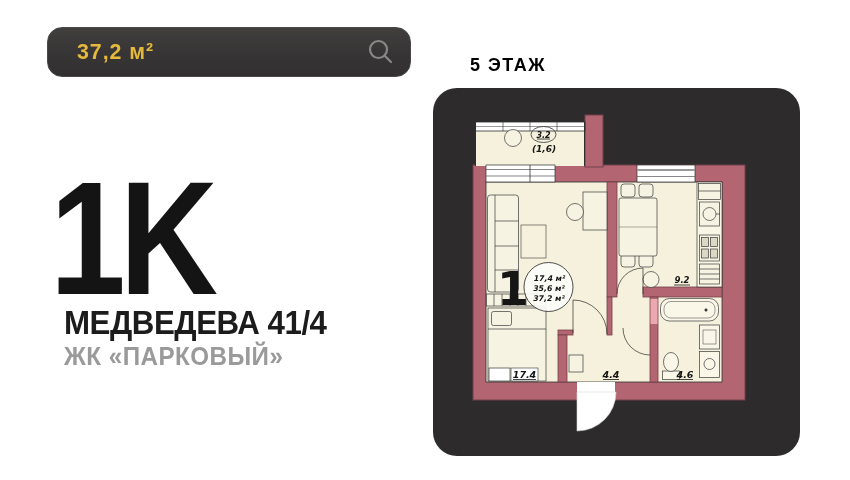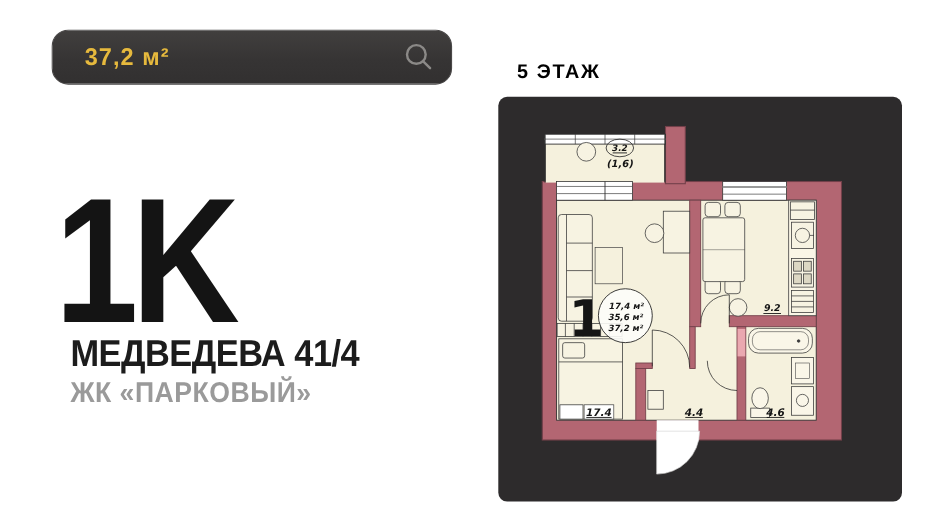--- a/index.html
+++ b/index.html
@@ -51,21 +51,21 @@
   }
   
   .floor-label{
     position:absolute;left:452px;top:55px;
     font-size:18px;font-weight:800;color:#000000;letter-spacing:1.5px;
     white-space:nowrap;
     margin-left:18px;
   }
   .plan-card{
     position:absolute;left:433px;top:88px;width:367px;height:368px;
-    background:#2d2b2c;border-radius:8px;margin-left:20px;
+    background:#2d2b2c;border-radius:24px;
   }
   .plan-card svg{position:absolute;left:0;top:0;}
   svg text{font-family:"DejaVu Sans", sans-serif;fill:#151515;}
   .lbl{font-weight:bold;font-style:italic;}
 </style>
 </head>
 <body>
 
 <div class="search-bar">
   <span class="value">37,2 м²</span>

